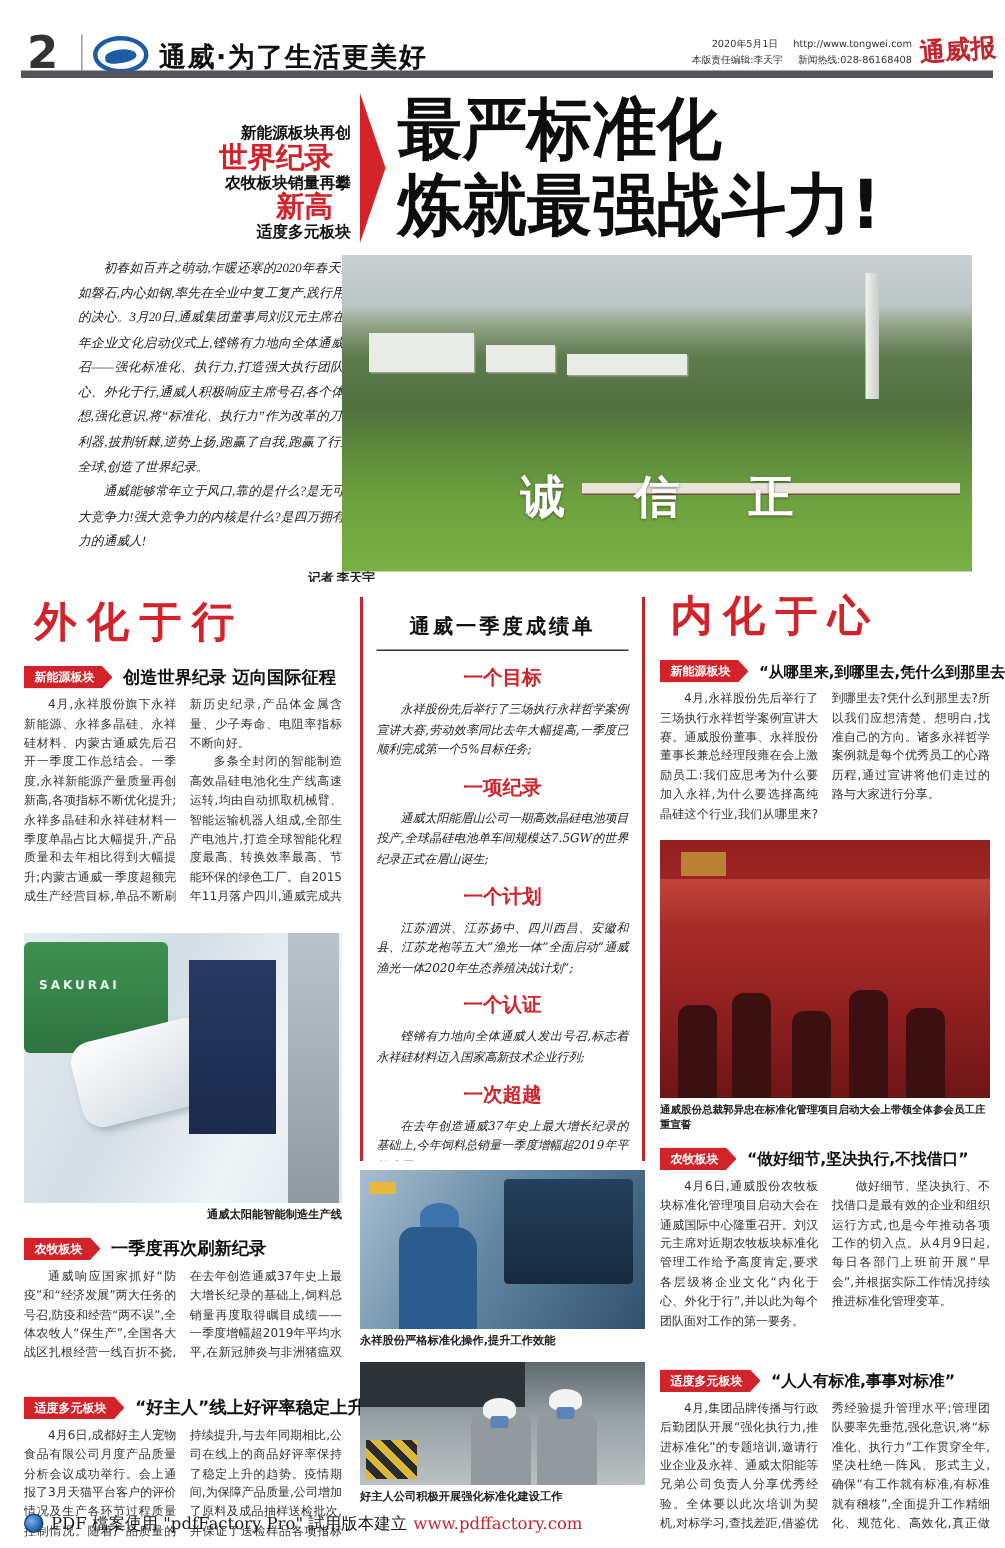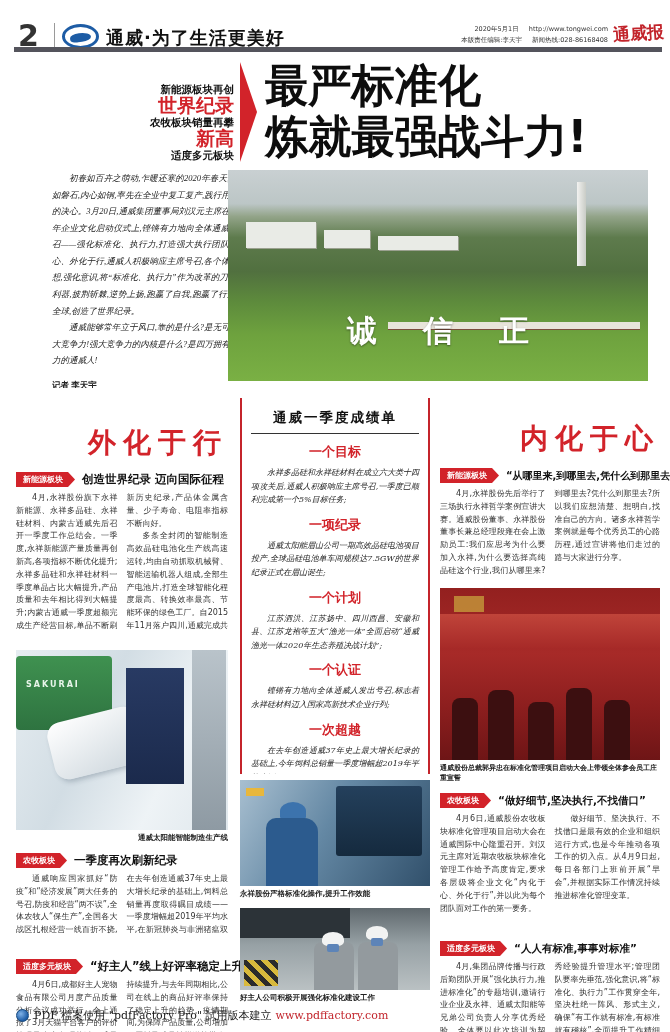--- a/index.html
+++ b/index.html
@@ -16,44 +16,44 @@
   .tw-logo i { position:absolute; left:5px; top:6px; width:21px; height:9px; background:#1d5ca5; border-radius:50% 60% 50% 40%; transform:rotate(-8deg); }
   .masthead { position:absolute; left:106px; top:26px; font-size:18px; font-weight:900; letter-spacing:1px; color:#111; }
   .hdr-info { position:absolute; right:62px; top:24px; text-align:right; font-size:6.5px; color:#333; line-height:1.7; }
   .hdr-info .row span { margin-left:8px; }
   .calligraphy { position:absolute; right:6px; top:22px; font-size:17px; font-weight:bold; color:#c2242b; transform:rotate(-4deg); font-family:"DejaVu Serif","Liberation Serif",serif; }
   .hdr-bar { position:absolute; left:14px; right:8px; top:47px; height:5px; background:#54545c; }
   
   .headline { position:absolute; left:86px; top:58px; right:6px; height:104px; display:flex; align-items:flex-end; }
   .kicker { width:148px; text-align:right; line-height:1.05; }
   .kicker .k-s { display:block; font-size:10.5px; font-weight:bold; color:#111; margin:1px 0; }
-  .kicker .k-r { display:block; font-size:19px; font-weight:900; color:#d2232a; margin:1px 0; }
+  .kicker .k-r { display:block; font-size:19px; font-weight:900; color:#d2232a; margin:1px 12px; }
   .arrow { width:0; height:0; border-left:17px solid #d2232a; border-top:50px solid transparent; border-bottom:50px solid transparent; margin:0 8px 0 6px; }
   .main-title { font-size:45px; font-weight:900; color:#0d0d0d; line-height:1.12; letter-spacing:0px; transform:scaleX(.96); transform-origin:left; white-space:nowrap; }
   
   .intro { position:absolute; left:16px; top:170px; width:212px; height:218px; overflow:hidden;
            font-family:Liberation Serif, serif; font-style:italic;
            font-size:8.5px; line-height:1.95; text-align:justify; color:#222;margin-left:36px; }
   .intro p { text-indent:2em; }
-  .byline { font-weight:bold; font-style:normal; margin-top:8px; padding-right:14px; }
+  .byline { text-align:right; font-weight:bold; font-style:normal; margin-top:8px; padding-right:14px; }
   
   .photo { position:relative; overflow:hidden; }
   .main-photo { position:absolute; left:228px; top:170px; width:420px; height:211px;
     background:linear-gradient(180deg,#c9d0d2 0%,#bcc6c6 16%,#93a489 22%,#5e7b4d 32%,#51703f 48%,#5d8a3c 62%,#6ea23e 78%,#7ab044 100%); }
   .mp-bld { position:absolute; background:#e9ebe6; box-shadow:1px 1px 0 #9aa08f; }
   .mp-chimney { position:absolute; right:62px; top:12px; width:9px; height:84px; background:linear-gradient(90deg,#f2f2f0,#c9ccc6); }
   .mp-wall { position:absolute; left:38%; top:72%; width:60%; height:7px; background:#e8e4da; box-shadow:0 1px 0 #7c4c3c; }
   .mp-motto { position:absolute; left:0; right:0; top:67%; text-align:center; color:#fff; font-size:30px; font-weight:900; letter-spacing:46px; text-indent:46px; text-shadow:0 1px 2px rgba(0,0,0,.45); }
   .photo-cap { position:absolute; left:240px; top:385px; width:418px; text-align:right; font-size:8px; font-weight:bold; color:#222; }
   
   .col { position:absolute; top:396px; }
   .col-left { left:16px; width:212px; }
   .col-mid { left:240px; top:398px; width:190px; }
   .col-right { left:440px; top:392px; width:220px; }
-  .big-title { font-size:28px; font-weight:900; color:#d2232a; text-align:right; letter-spacing:7px; text-indent:7px;margin-top:28px; }
+  .big-title { font-size:28px; font-weight:900; color:#d2232a; text-align:left; letter-spacing:7px; text-indent:7px; }
   .tagrow { display:flex; align-items:center; margin:10px 0 5px 0; }
   .tag { background:#d2232a; color:#fff; font-size:8px; font-weight:bold; padding:2px 12px 2px 7px; white-space:nowrap;
          clip-path:polygon(0 0,calc(100% - 7px) 0,100% 50%,calc(100% - 7px) 100%,0 100%); }
   .sec-head { font-size:11.5px; font-weight:900; color:#111; margin-left:7px; white-space:nowrap; }
   .cols2 { column-count:2; column-gap:9px; font-size:8px; line-height:1.6; text-align:justify; color:#333; overflow:hidden; }
   .cols2 p { text-indent:2em; }
   .cap { font-size:7.5px; font-weight:bold; color:#222; margin-top:3px; }
   
   .mach-photo { width:212px; height:180px; margin-top:6px;
     background:linear-gradient(115deg,#e6edf1 0%,#d2dde4 38%,#eef3f6 70%,#dfe7ec 100%); }
@@ -183,21 +183,21 @@
         <p>4月6日,成都好主人宠物食品有限公司月度产品质量分析会议成功举行。会上通报了3月天猫平台客户的评价情况及生产各环节过程质量控制情况。随着产品质量的持续提升,与去年同期相比,公司在线上的商品好评率保持了稳定上升的趋势。疫情期间,为保障产品质量,公司增加了原料及成品抽样送检批次,并保证了送检样品各项指标全部合格。安全环保方面,3月完成了公司2020年度职业卫生因素检测、环境因素检测等工作,生产管理工作进一步巩固和提升。</p>
       </div>
   </div>
 
   <div class="col col-mid">
     <div class="score">
       <div class="score-title">通威一季度成绩单</div>
 
       <div class="score-item">
         <h3>一个目标</h3>
-        <div>永祥多晶硅和永祥硅材料在成立六大类十四项攻关后,通威人积极响应主席号召,一季度已顺利完成第一个5%目标任务;</div>
+        <div>永祥股份先后举行了三场执行永祥哲学案例宣讲大赛,劳动效率同比去年大幅提高,一季度已顺利完成第一个5%目标任务;</div>
       </div>
       <div class="score-item">
         <h3>一项纪录</h3>
         <div>通威太阳能眉山公司一期高效晶硅电池项目投产,全球晶硅电池单车间规模达7.5GW的世界纪录正式在眉山诞生;</div>
       </div>
       <div class="score-item">
         <h3>一个计划</h3>
         <div>江苏泗洪、江苏扬中、四川西昌、安徽和县、江苏龙袍等五大“渔光一体”全面启动“通威渔光一体2020年生态养殖决战计划”;</div>
       </div>
       <div class="score-item">

